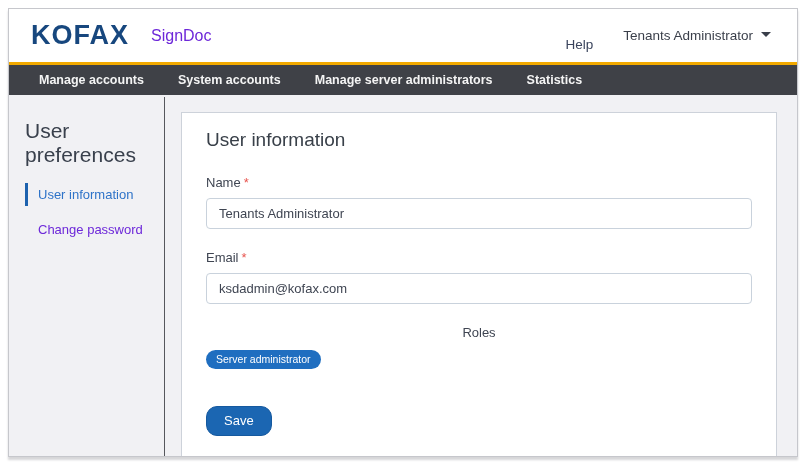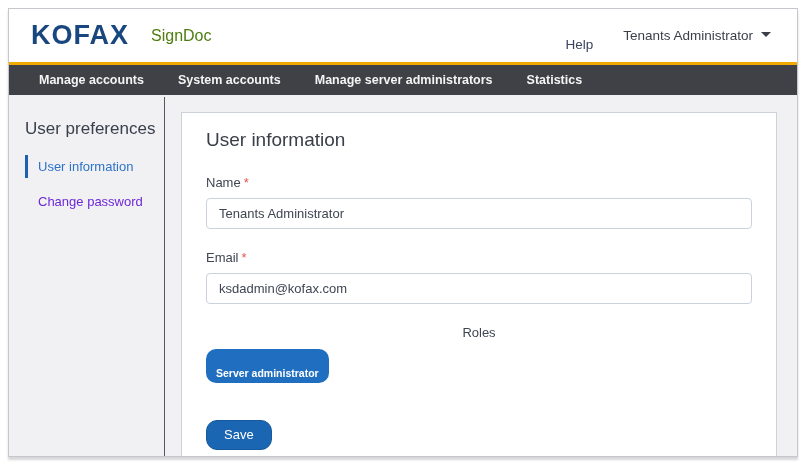--- a/index.html
+++ b/index.html
@@ -30,21 +30,21 @@
     text-align: center;
   }
   .logo {
     color: #17477e;
     font-size: 27px;
     font-weight: bold;
     letter-spacing: 1px;
     line-height: 1;
   }
   .product-name {
-    color: #4d7c0f;
+    color: #6d28d9;
     font-size: 16px;
     margin-left: 22px;
   }
   .header-right {
     margin-left: auto;
     display: flex;
     align-items: center;
     gap: 30px;
   }
   .help-link {
@@ -95,21 +95,21 @@
   }
   .sidebar {
     width: 156px;
     flex: 0 0 156px;
     padding: 22px 0 0 16px;
     border-right: 1px solid #56575c;
     margin: 2px 0 14px 0;
   }
   .sidebar-title {
     color: #39404c;
-    font-size: 17px;
+    font-size: 21px;
     font-weight: 400;
     margin-bottom: 16px;
   }
   .sidebar-item {
     font-size: 13px;
     padding: 4px 0 4px 13px;
     margin-bottom: 12px;
     color: #6d28d9;
     cursor: pointer;
   }
@@ -150,22 +150,22 @@
     margin-bottom: 21px;
     outline: none;
     background: #ffffff;
   }
   .roles-label { margin-bottom: 9px; text-align: center; }
   .role-badge {
     display: inline-block;
     background: #1f6ec0;
     color: #ffffff;
     font-size: 10.5px;
-    font-weight: bold;
-    padding: 18px 10px 4px 10px;
+    font-weight: normal;
+    padding: 3px 10px 4px 10px;
     border-radius: 10px;
     margin-bottom: 28px;
   }
   .save-button {
     display: inline-block;
     background: #1b66b2;
     border: 1px solid #15599f;
     border-radius: 11px;
     color: #ffffff;
     font-family: "Liberation Sans", "DejaVu Sans", sans-serif;

